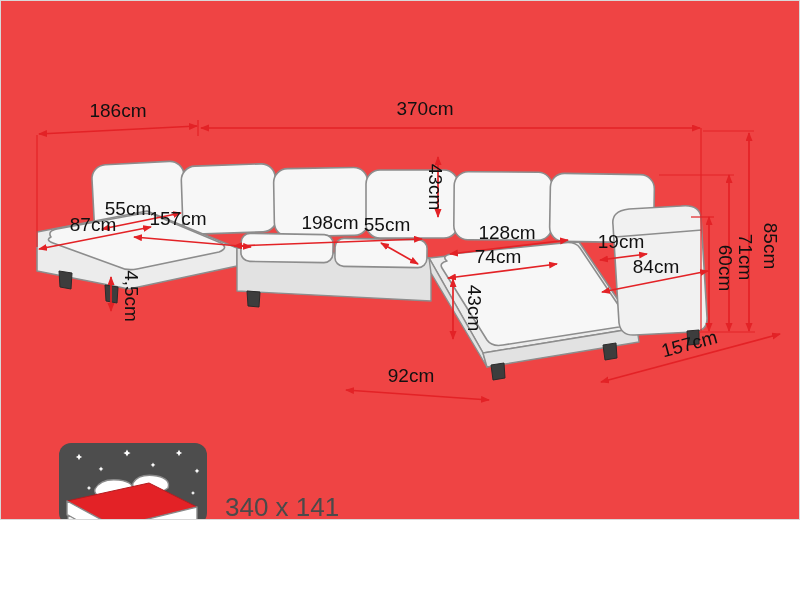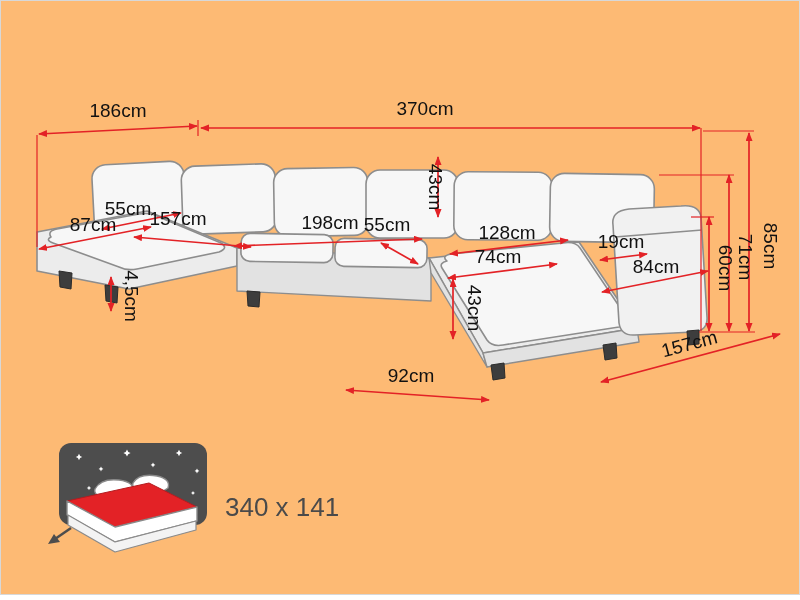--- a/index.html
+++ b/index.html
@@ -1,17 +1,17 @@
 <!DOCTYPE html>
 <html><head>
 <meta charset="utf-8">
 <style>
   html,body{margin:0;padding:0;background:#fff;}
   #stage{
-    position:relative;width:800px;height:595px;background:#fdba74;
+    position:relative;width:800px;height:520px;background:#ef4444;
     border:1px solid #d8d8d8;box-sizing:border-box;overflow:hidden;
     font-family:"Liberation Sans", sans-serif;
   }
   svg{display:block;}
   .sofa{fill:#f1f1f1;stroke:#8d8d8d;stroke-width:1.6;stroke-linejoin:round;}
   .sofa-top{fill:#ececec;stroke:#8d8d8d;stroke-width:1.6;stroke-linejoin:round;}
   .sofa-side{fill:#e2e2e2;stroke:#8d8d8d;stroke-width:1.4;stroke-linejoin:round;}
   .cushion{fill:#f7f7f7;stroke:#8d8d8d;stroke-width:1.6;stroke-linejoin:round;}
   .foot{fill:#3d3d3d;stroke:#2b2b2b;stroke-width:1;}
   .dim{stroke:#e32226;stroke-width:1.7;fill:none;marker-start:url(#as);marker-end:url(#ae);}

